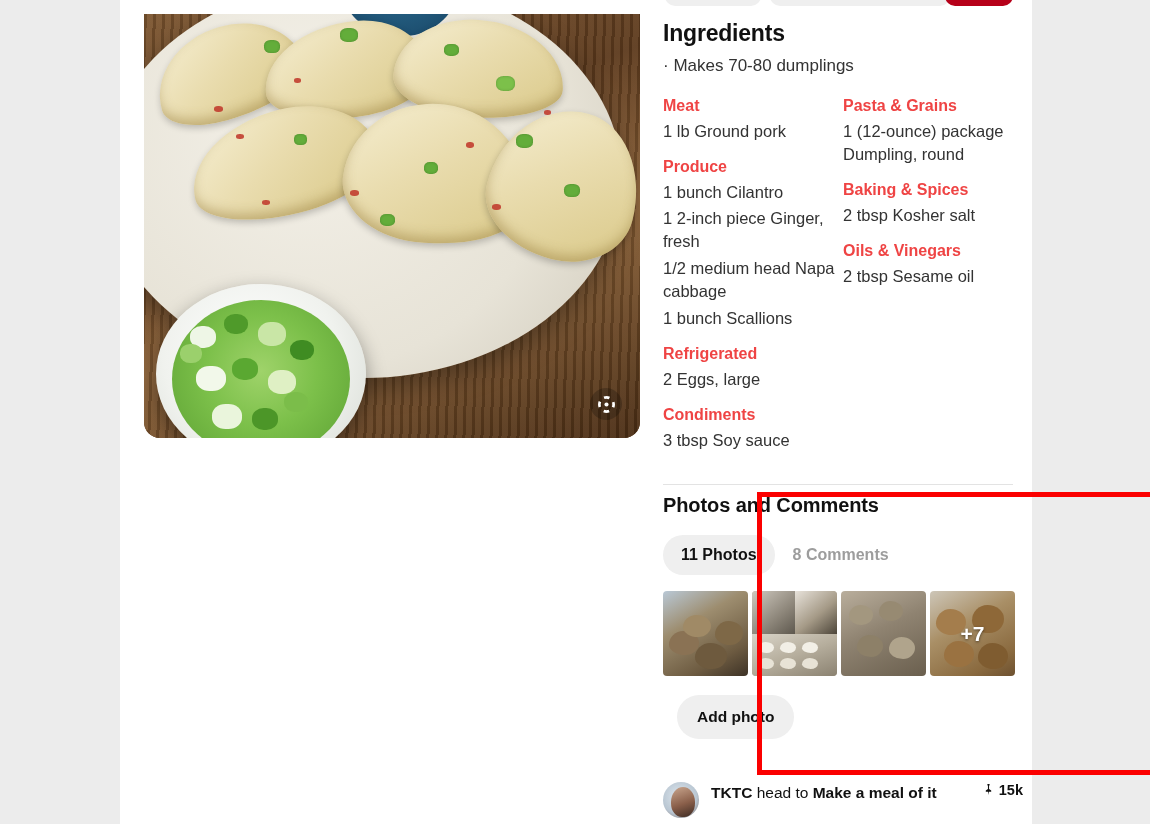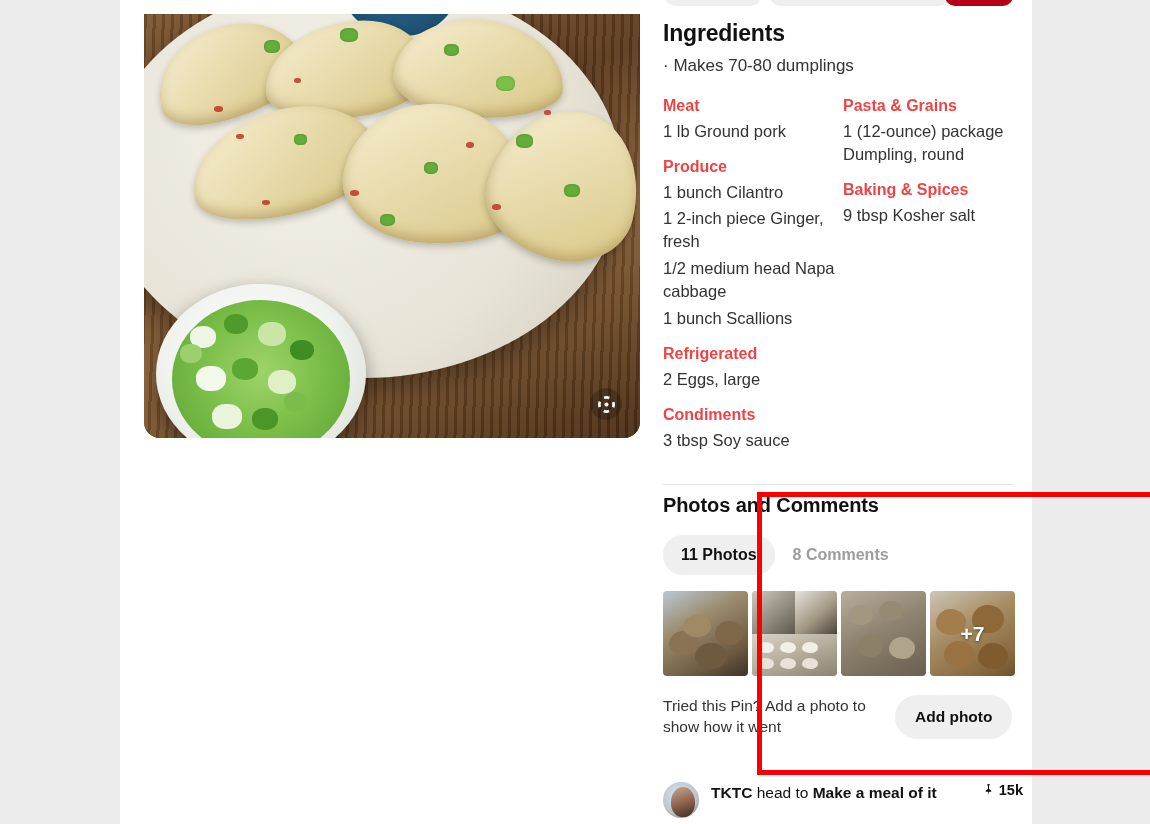--- a/index.html
+++ b/index.html
@@ -262,21 +262,25 @@
             <div class="ing-item">3 tbsp Soy sauce</div>
           </div>
         </div>
         <div class="ing-col right">
           <div class="ing-group">
             <div class="ing-group-name">Pasta &amp; Grains</div>
             <div class="ing-item">1 (12-ounce) package Dumpling, round</div>
           </div>
           <div class="ing-group">
             <div class="ing-group-name">Baking &amp; Spices</div>
-            <div class="ing-item">9 tbsp Kosher salt</div>
+            <div class="ing-item">2 tbsp Kosher salt</div>
+          </div>
+          <div class="ing-group">
+            <div class="ing-group-name">Oils &amp; Vinegars</div>
+            <div class="ing-item">2 tbsp Sesame oil</div>
           </div>
         </div>
       </div>
     </div>
 
     <div class="divider"></div>
 
     <div class="pc">
       <div class="pc-title">Photos and Comments</div>
       <div class="pc-tabs">
@@ -312,21 +316,20 @@
         <div class="thumb t4">
           <div class="lump" style="left:6px;top:18px;width:30px;height:26px;background:#a47d4c;"></div>
           <div class="lump" style="left:42px;top:14px;width:32px;height:28px;background:#8e6838;"></div>
           <div class="lump" style="left:14px;top:50px;width:30px;height:26px;background:#9a7241;"></div>
           <div class="lump" style="left:48px;top:52px;width:30px;height:26px;background:#7f5c30;"></div>
           <div class="thumb-more">+7</div>
         </div>
       </div>
 
       <div class="cta">
-        <div class="cta-text">Tried this Pin? Add a photo to show how it went</div>
         <button class="cta-btn">Add photo</button>
       </div>
     </div>
 
     <div class="redbox"></div>
 
     <div class="saver">
       <div class="avatar">
         <div class="face"></div>
       </div>

